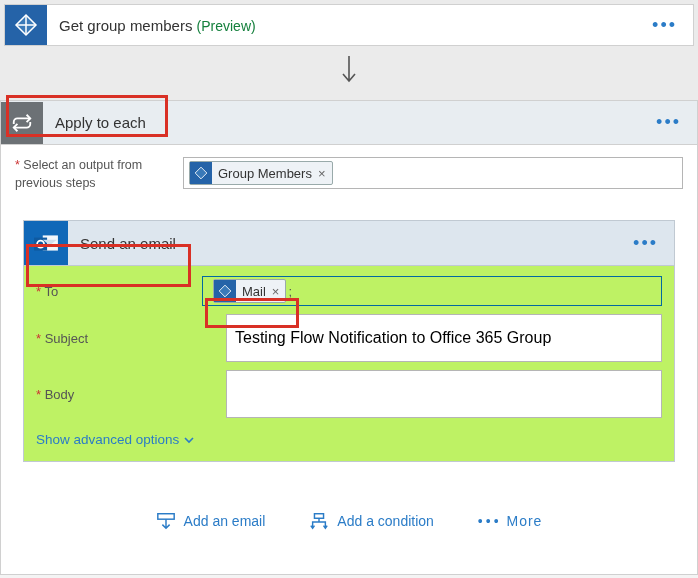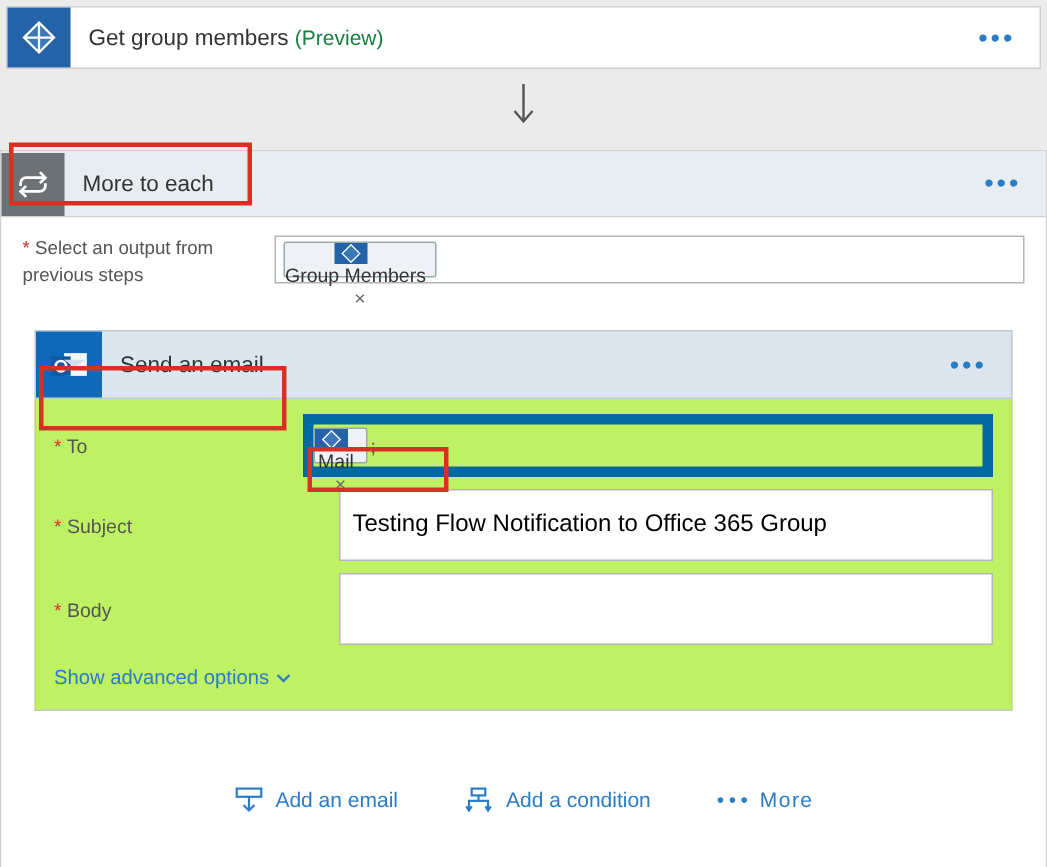--- a/index.html
+++ b/index.html
@@ -117,21 +117,20 @@
     }
     .token {
       display: inline-flex;
       align-items: center;
       background: #eef2f6;
       border: 1px solid #9aa;
       border-radius: 2px;
       font-size: 13px;
       height: 24px;
       padding-right: 6px;
-      flex-direction: column;
     }
     .token .token-icon {
       width: 22px;
       height: 22px;
       background: #2563a8;
       display: flex;
       align-items: center;
       justify-content: center;
       margin-right: 6px;
     }
@@ -193,23 +192,23 @@
       flex: 1;
       border: 1px solid #b5b5b5;
       height: 48px;
       padding: 4px 8px;
       font-size: 16px;
       font-family: inherit;
       margin-left: 24px;
     }
     .token-field {
       flex: 1;
-      border: 7px solid #0369a1;
+      border: 1px solid #0369a1;
       min-height: 30px;
-      padding: 2px 0;
+      padding: 2px 10px;
       display: flex;
       align-items: center;
     }
     .after-sep { color: #555; font-size: 13px; margin-left: 2px; }
     .red-box-3 {
       position: absolute;
       left: 205px; top: 298px;
       width: 94px; height: 30px;
       border: 3px solid #d93025;
       pointer-events: none;
@@ -278,21 +277,21 @@
 <div class="apply-each-container">
   <div class="apply-each-header">
     <div class="apply-icon">
       <svg viewBox="0 0 24 24" width="22" height="22" fill="none" stroke="white" stroke-width="2">
         <path d="M17 3 L21 7 L17 11"></path>
           <path d="M3 13 V11 a4 4 0 0 1 4-4 h14"></path>
         <path d="M7 21 L3 17 L7 13"></path>
           <path d="M21 11 v2 a4 4 0 0 1-4 4 H3"></path>
       </svg>
     </div>
-    <div class="apply-title">More to each</div>
+    <div class="apply-title">Apply to each</div>
     <div class="ellipsis">•••</div>
   </div>
 
   <div class="apply-body">
     <div class="select-row">
       <div class="field-label">
         <span class="req">* </span><span>Select an output from previous steps</span>
       </div>
       <div class="token-input">
         <span class="token">

